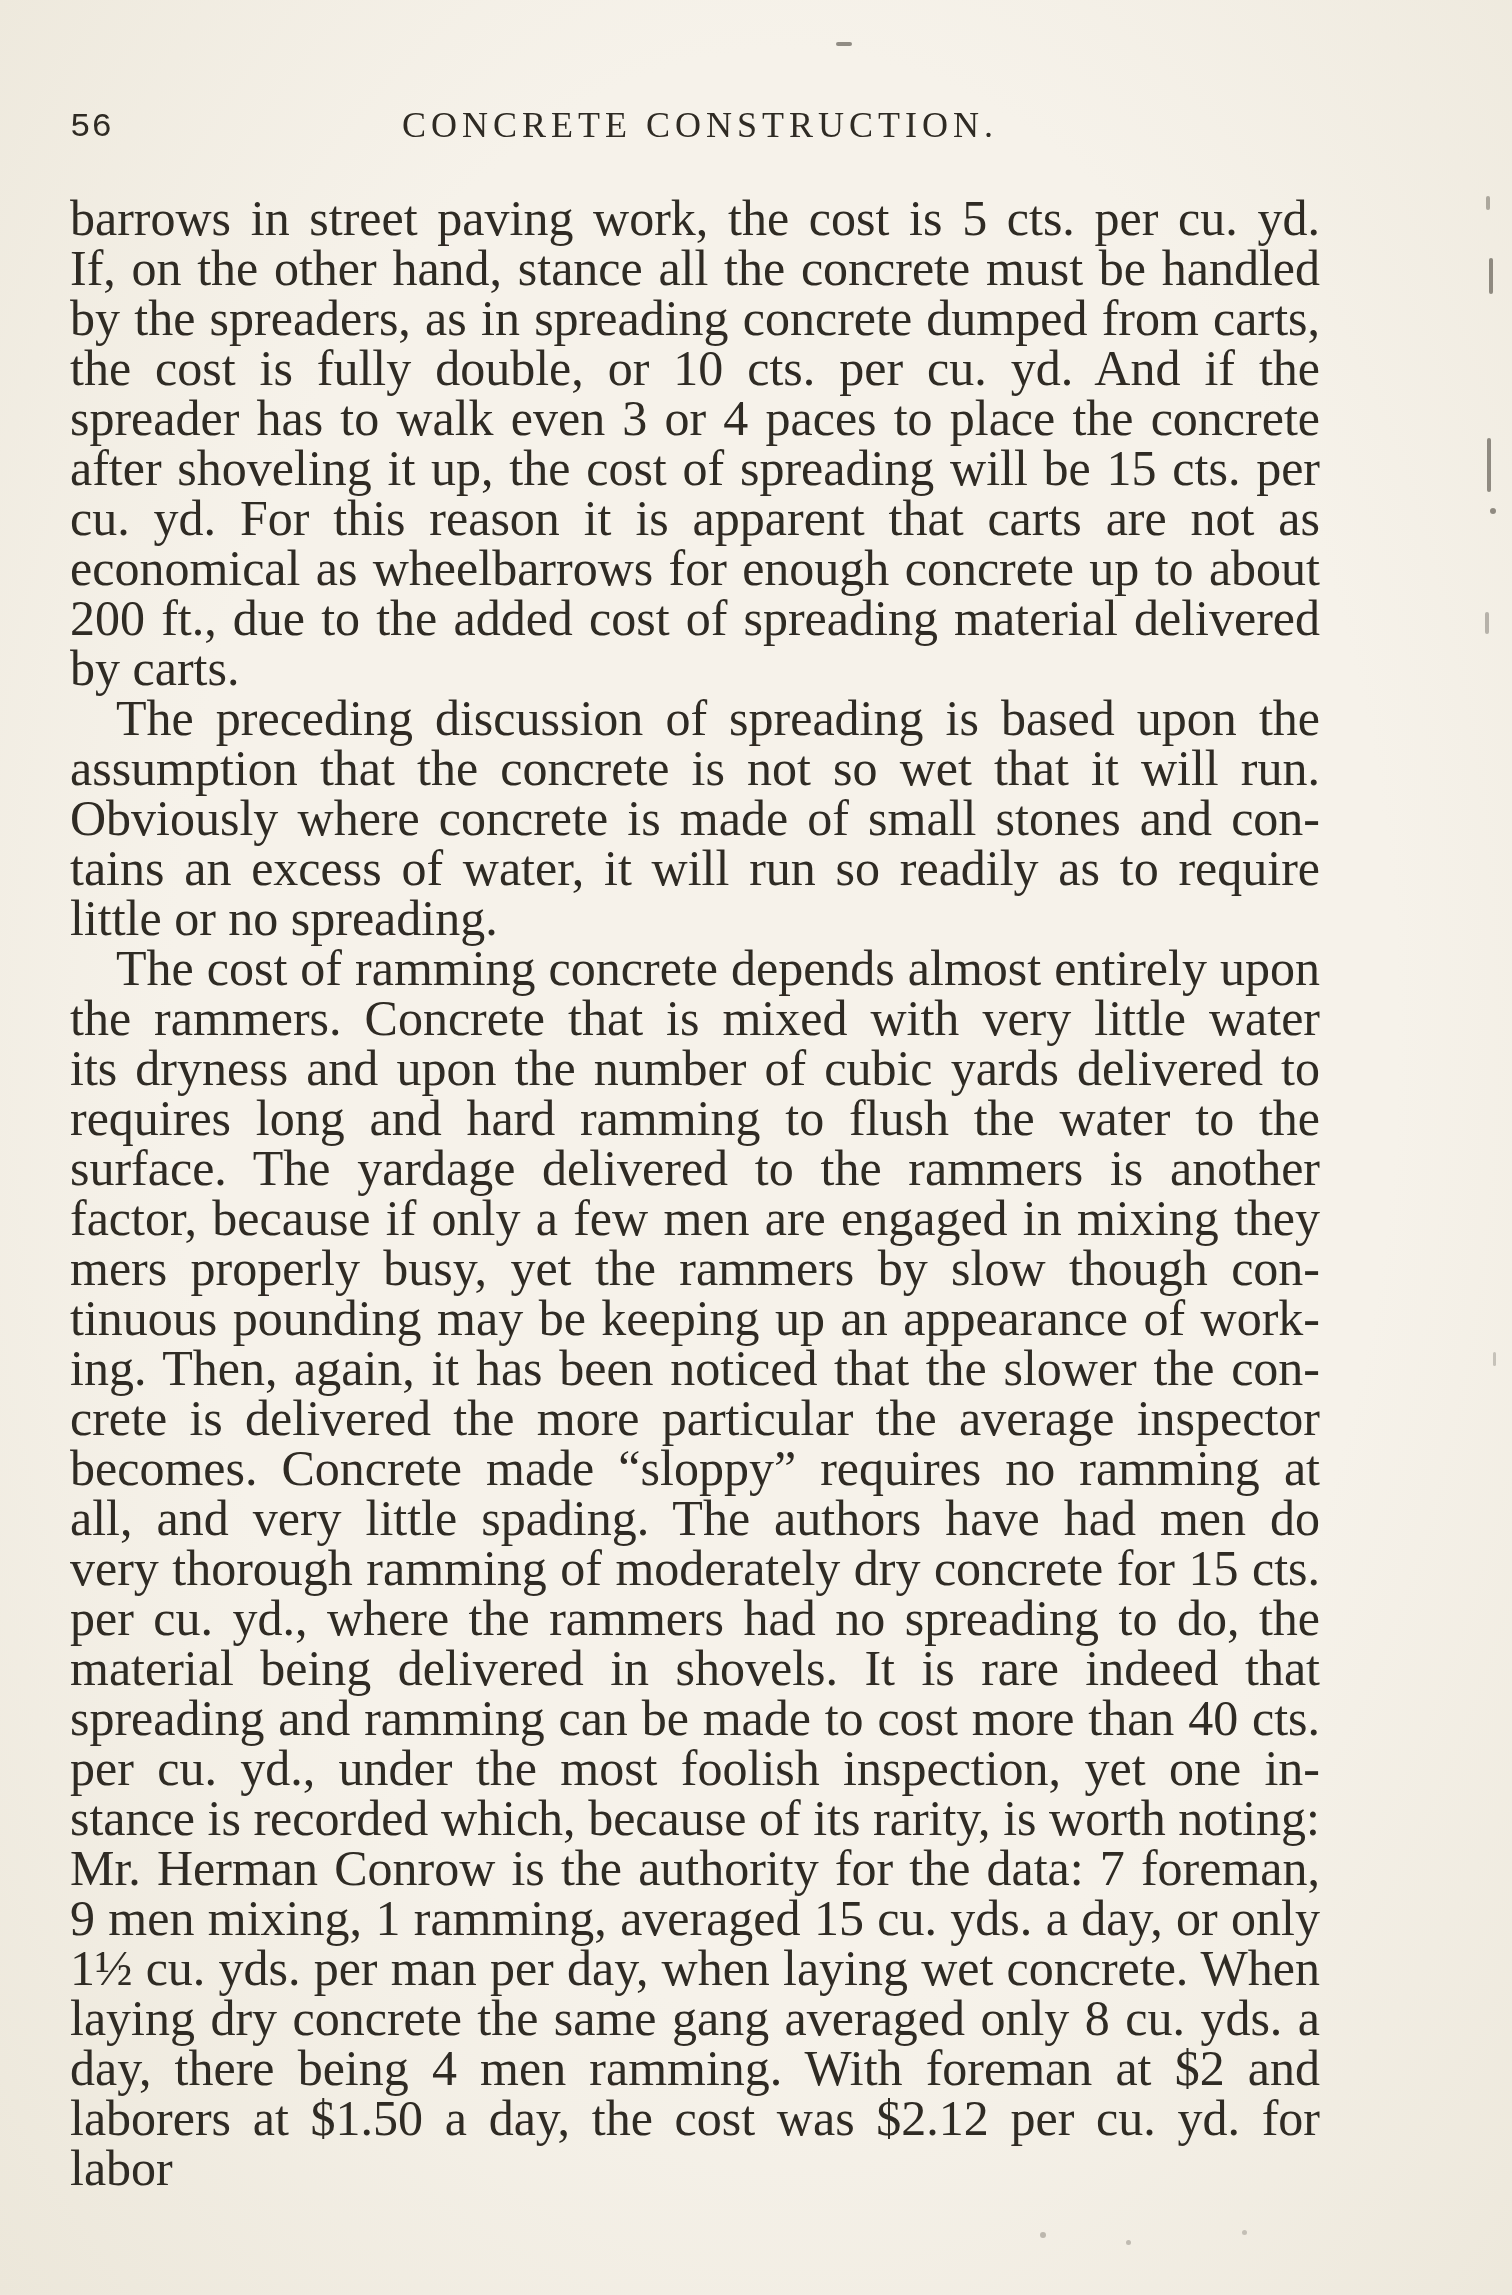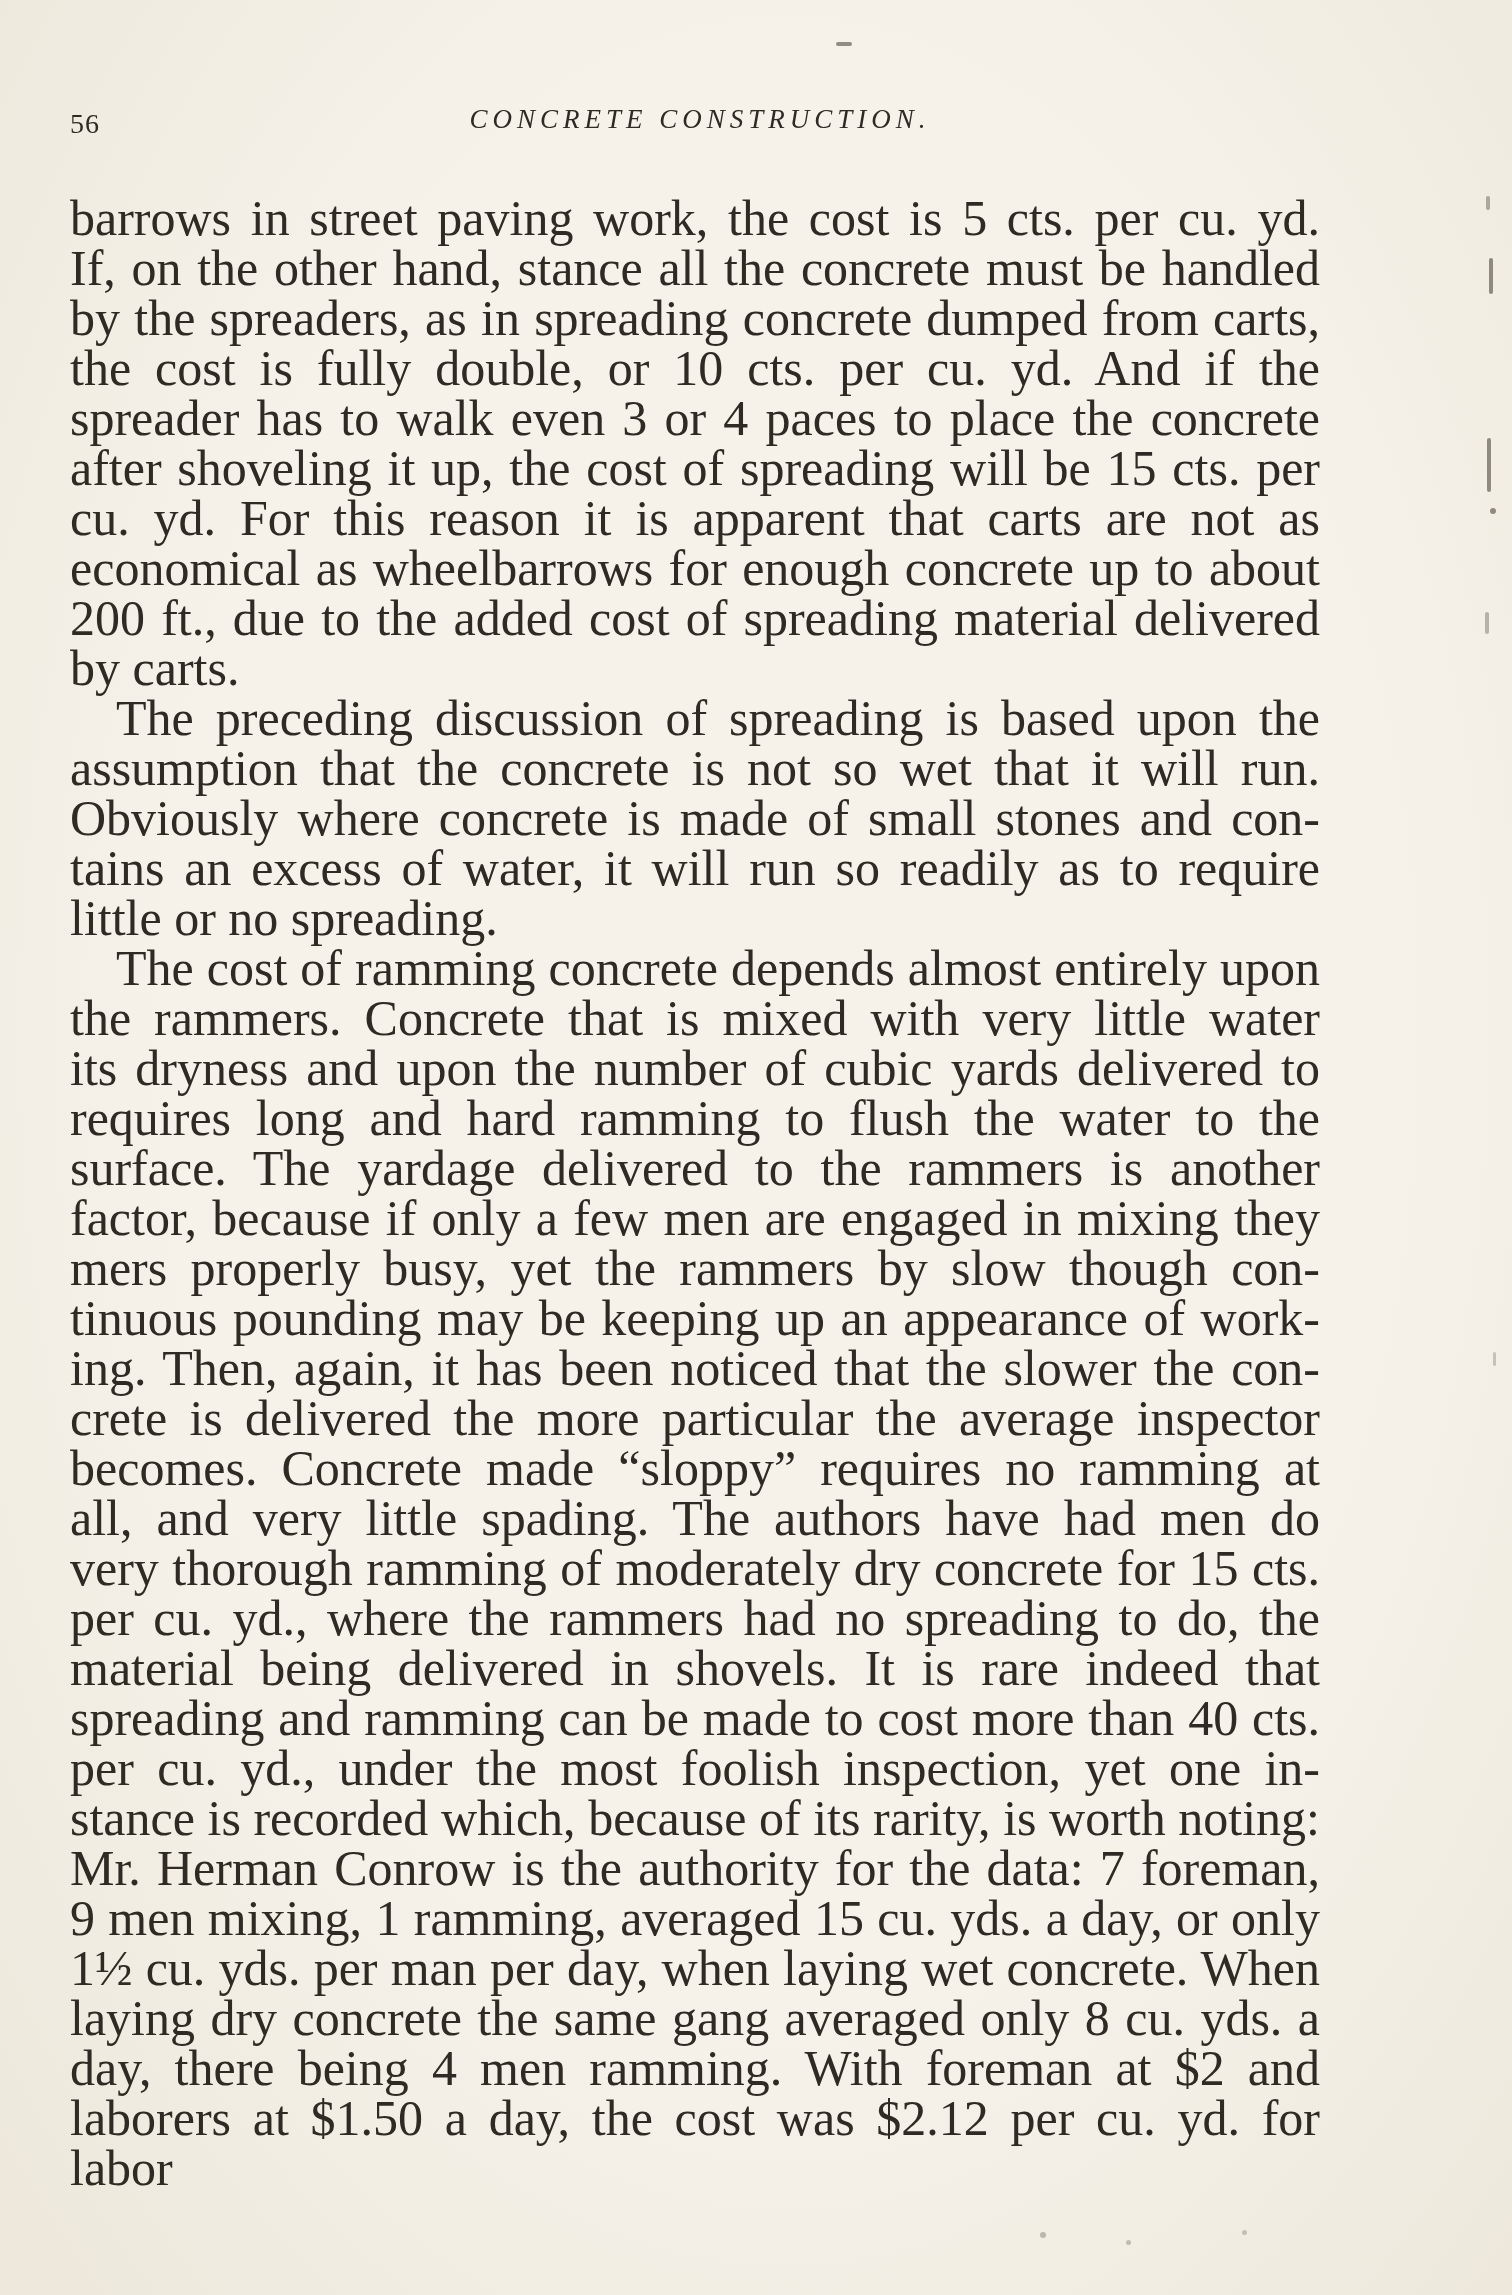--- a/index.html
+++ b/index.html
@@ -21,27 +21,27 @@
     position: absolute;
     top: 104px;
     left: 70px;
     right: 192px;
     height: 54px;
   }
   .page-number {
     position: absolute;
     left: 0;
     top: 4px;
-    font-size: 28px;
+    font-size: 34px;
     letter-spacing: 1px;
+    font-family: Liberation Mono, monospace;
   }
   .running-title {
     text-align: center;
-    font-style: italic;
-    font-size: 27px;
+    font-size: 36px;
     letter-spacing: 5px;
     padding-left: 10px;
   }
 
   .page-body {
     position: absolute;
     top: 193px;
     left: 70px;
     width: 1250px;
     font-size: 50px;

